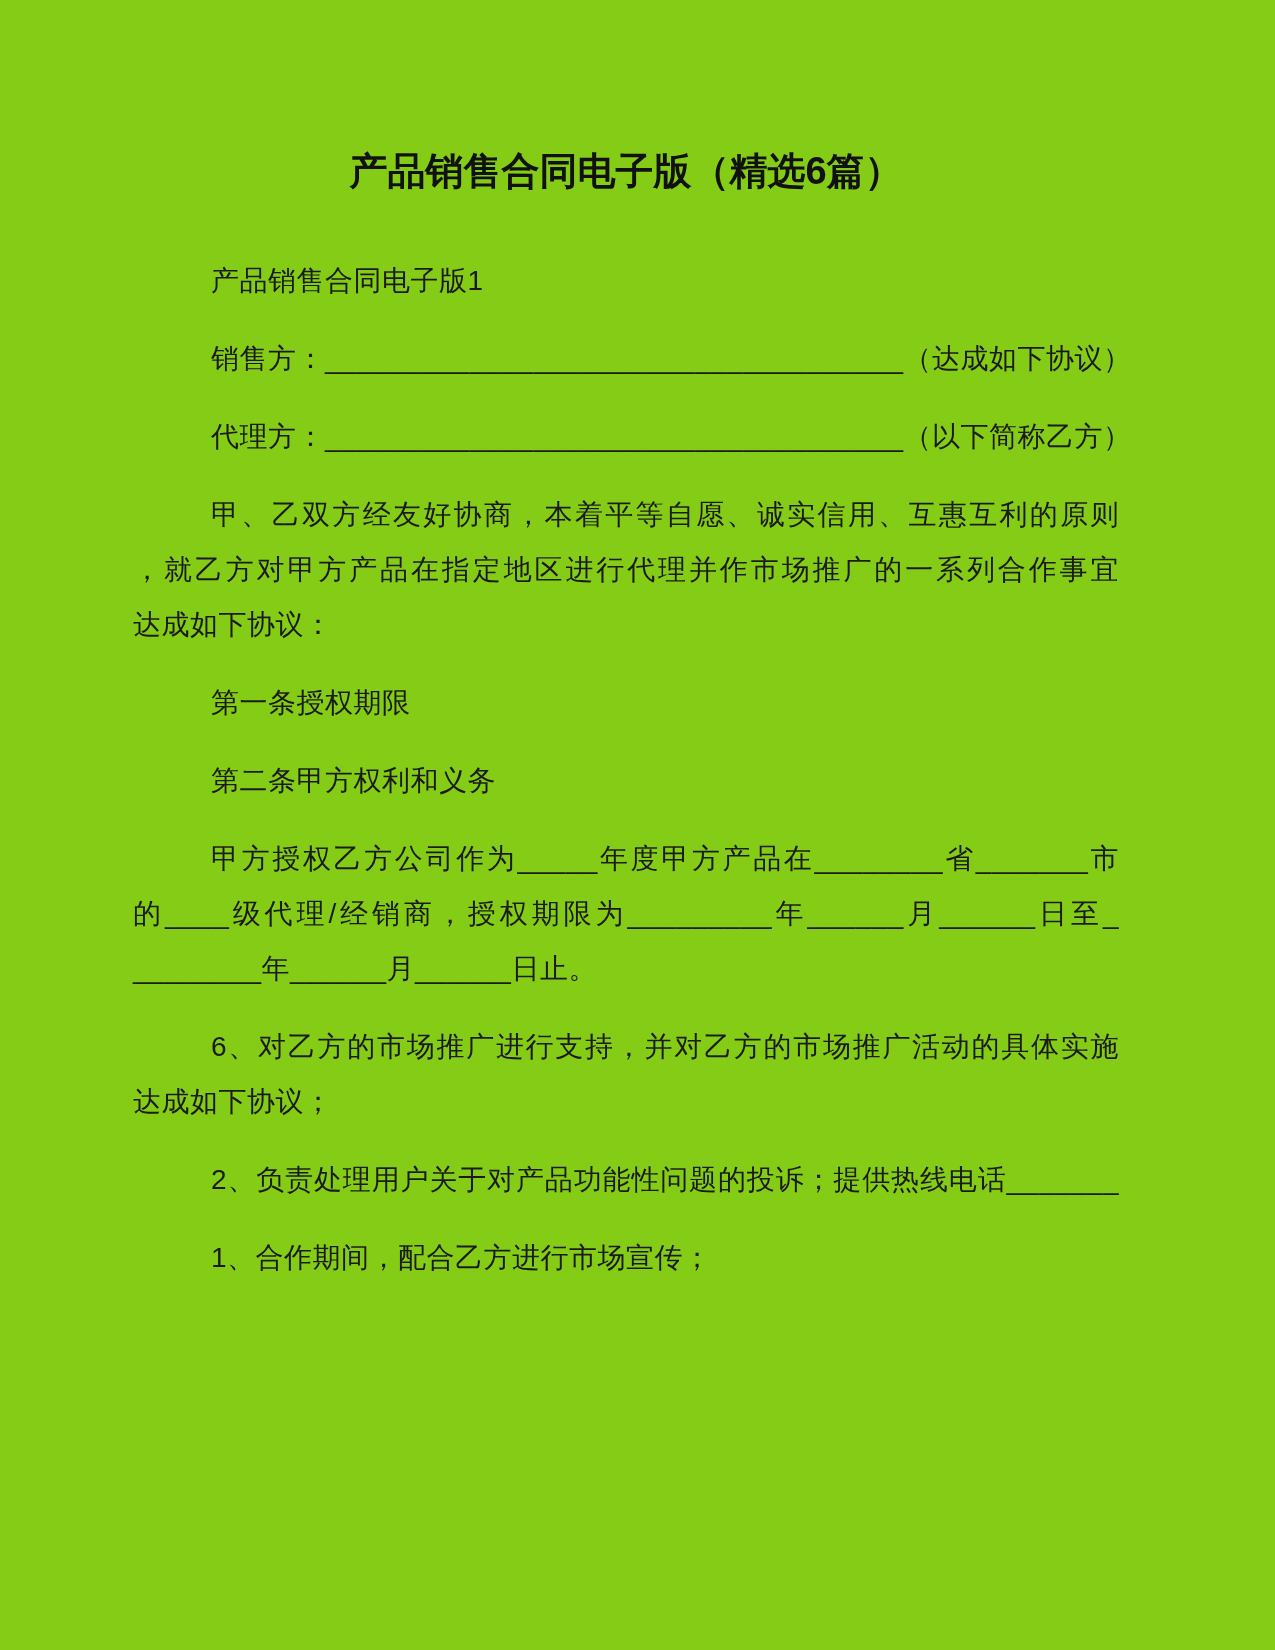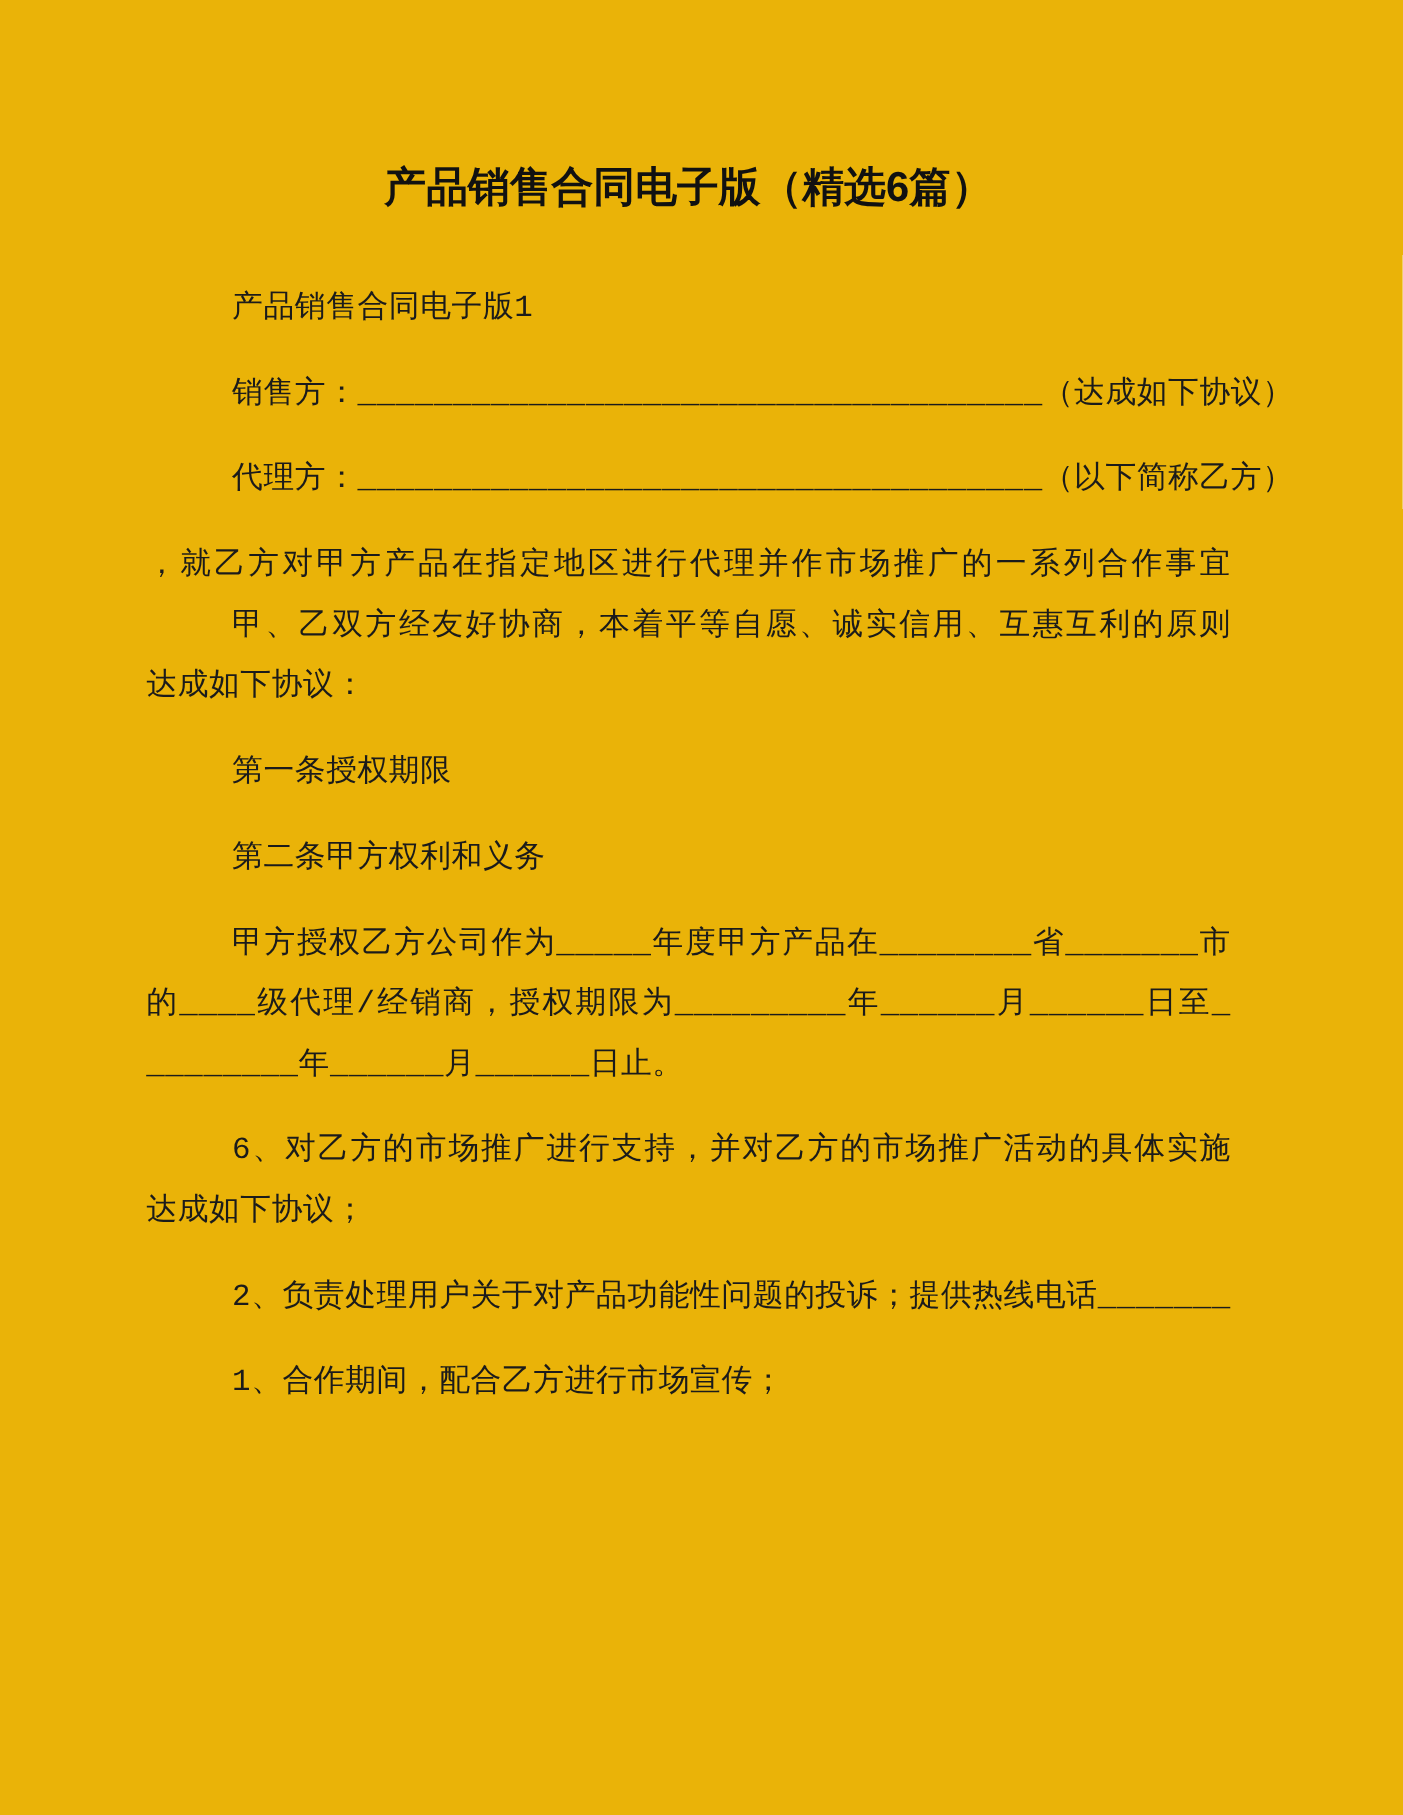--- a/index.html
+++ b/index.html
@@ -11,35 +11,35 @@
     width: 1275px;
     height: 1650px;
     position: relative;
     overflow: hidden;
   }
   .page {
     box-sizing: border-box;
     width: 1275px;
     height: 1650px;
     padding: 146px 156px 0 133px;
-    background: #eab308;
+    background: #84cc16;
     color: #161616;
   }
   .doc-title {
     margin: 0 0 57px 0;
     text-align: center;
     font-family: "Liberation Sans", "DejaVu Sans", sans-serif;
     font-weight: 700;
     font-size: 38px;
     line-height: 50px;
     color: #111111;
     letter-spacing: 0;
   }
   .doc-body {
-    font-family: Liberation Mono, monospace;
+    font-family: Liberation Sans, sans-serif;
     font-size: 28px;
     color: #1b1b1b;
   }
   .para {
     margin: 0 0 23px 0;
   }
   .line {
     line-height: 55px;
     min-height: 55px;
     white-space: nowrap;
@@ -63,22 +63,22 @@
       <div class="para">
         <div class="line indent">产品销售合同电子版1</div>
       </div>
       <div class="para">
         <div class="line indent">销售方：____________________________________（达成如下协议）</div>
       </div>
       <div class="para">
         <div class="line indent">代理方：____________________________________（以下简称乙方）</div>
       </div>
       <div class="para">
+        <div class="line indent fill">甲、乙双方经友好协商，本着平等自愿、诚实信用、互惠互利的原则</div>
         <div class="line fill">，就乙方对甲方产品在指定地区进行代理并作市场推广的一系列合作事宜</div>
-        <div class="line indent fill">甲、乙双方经友好协商，本着平等自愿、诚实信用、互惠互利的原则</div>
         <div class="line">达成如下协议：</div>
       </div>
       <div class="para">
         <div class="line indent">第一条授权期限</div>
       </div>
       <div class="para">
         <div class="line indent">第二条甲方权利和义务</div>
       </div>
       <div class="para">
         <div class="line indent fill">甲方授权乙方公司作为_____年度甲方产品在________省_______市</div>

